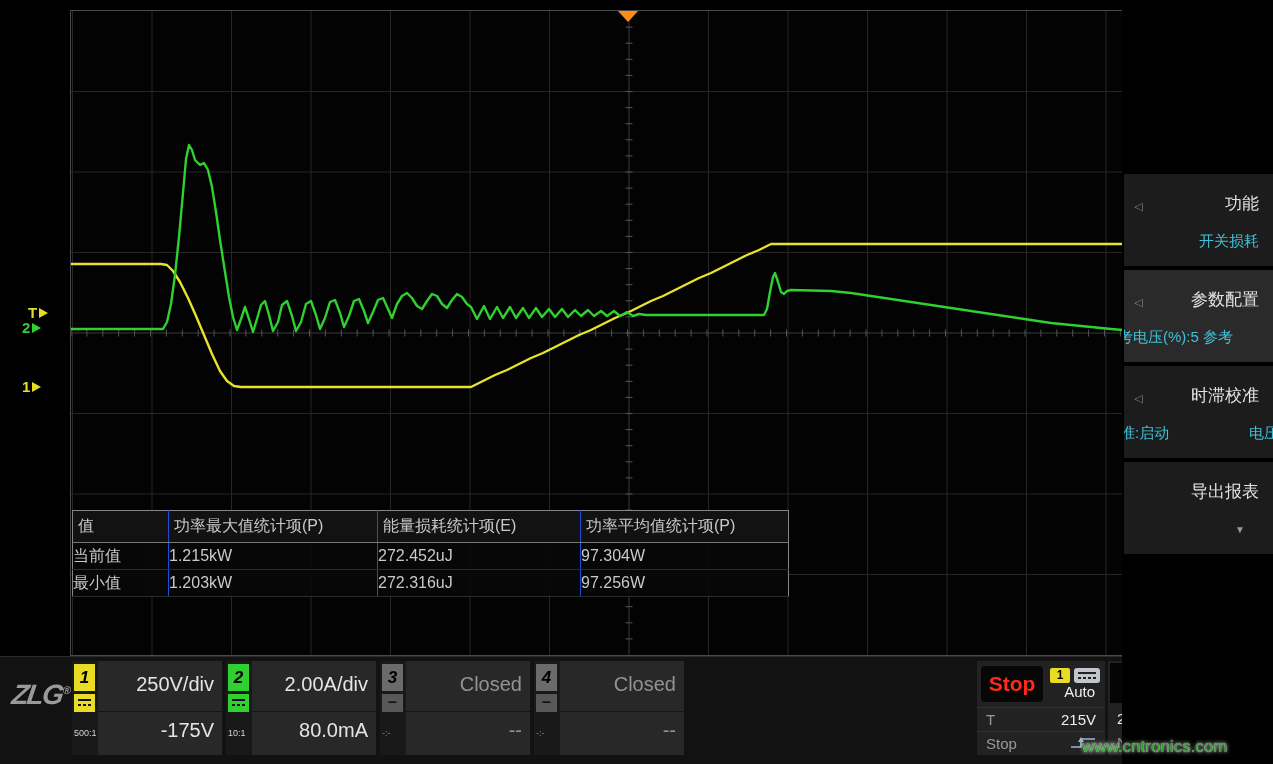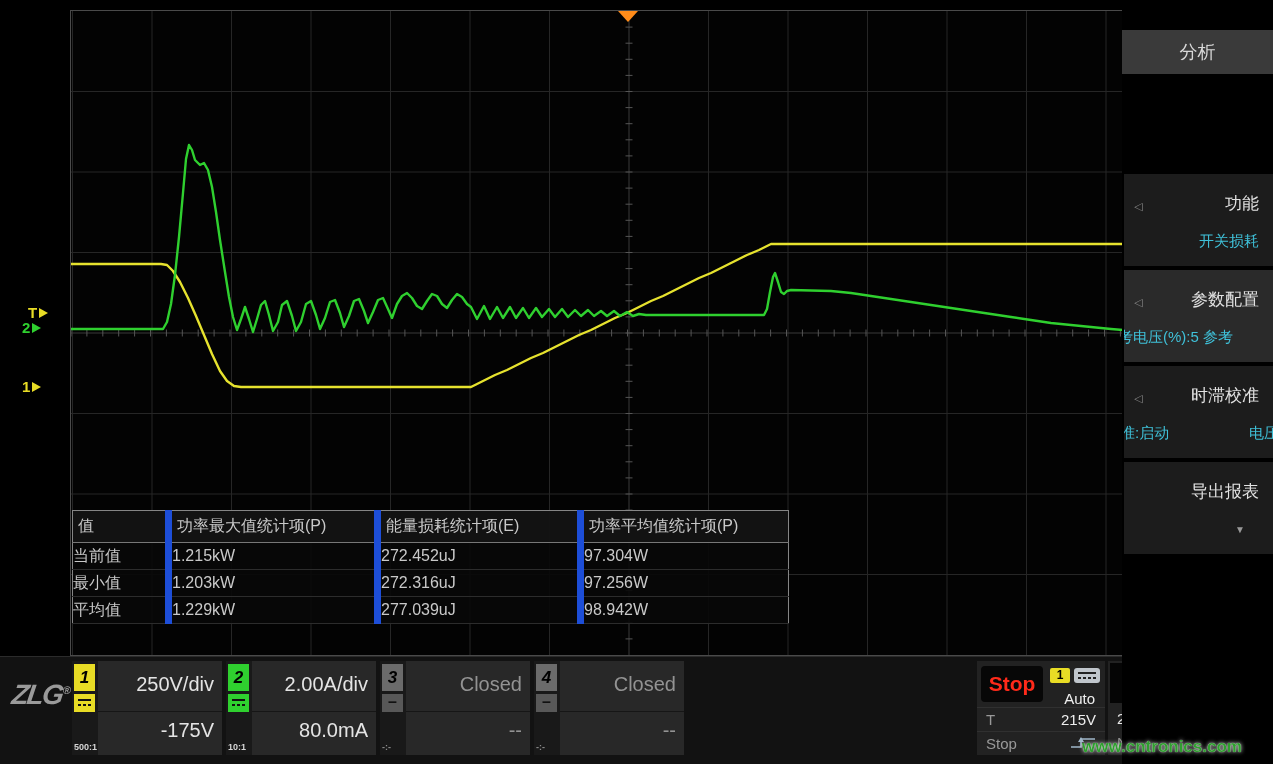--- a/index.html
+++ b/index.html
@@ -17,52 +17,52 @@
   .tri.y{border-left:9px solid #e8dc25;}
   .tri.g{border-left:9px solid #2fd02f;}
   .mk-y{color:#e8dc25;} .mk-g{color:#2fd02f;}
 
   
   #mtable{left:72px;top:510px;width:716px;border-collapse:collapse;background:rgba(8,8,8,0.9);
           font-size:16px;color:#c9c9c9;table-layout:fixed;border:1px solid #858585;}
   #mtable th{font-weight:normal;text-align:left;height:31px;border-bottom:1px solid #777;
              background:rgba(20,20,20,.9);padding:0 0 0 5px;}
   #mtable td{height:26px;padding:0 0 0 0;border-bottom:1px solid #2c2c2c;}
-  #mtable th+th,#mtable td+td{border-left:7px solid #1d4ed8;margin-top:17px;}
+  #mtable th+th,#mtable td+td{border-left:1px solid #1d4ed8;margin-top:17px;}
   #mtable col.c0{width:96px;} #mtable col.c1{width:209px;}
   #mtable col.c2{width:203px;} #mtable col.c3{width:208px;}
 
   
   #bottombar{left:0;top:656px;width:1273px;height:108px;background:#121212;border-top:1px solid #2b2b2b;}
   #logo{left:12px;top:22px;font-style:italic;font-weight:bold;font-size:28px;color:#9a9a9a;
         transform:skewX(-8deg);letter-spacing:-2px;}
   #logo sup{font-size:11px;letter-spacing:0;}
   .chpanel{top:4px;width:150px;height:94px;background:#282828;}
   .chpanel .bcol{position:absolute;left:0;top:0;width:26px;height:94px;background:#191919;}
   .chpanel .num{position:absolute;left:2px;top:3px;width:21px;height:27px;line-height:27px;text-align:center;
                 font-weight:bold;font-style:italic;font-size:17px;color:#000;}
   .chpanel .coup{position:absolute;left:2px;top:33px;width:21px;height:18px;text-align:center;line-height:16px;color:#000;font-weight:bold;}
-  .chpanel .probe{position:absolute;left:2px;bottom:3px;font-size:9px;font-weight:bold;color:#d5d5d5;}
+  .chpanel .probe{position:absolute;left:2px;bottom:17px;font-size:9px;font-weight:normal;color:#d5d5d5;}
   .chpanel .scale{position:absolute;right:8px;top:12px;font-size:20px;color:#e4e4e4;}
   .chpanel .offset{position:absolute;right:8px;top:58px;font-size:20px;color:#e4e4e4;}
   .chpanel .hdiv{position:absolute;left:26px;right:0;top:50px;height:1px;background:#161616;}
   .ch-off .scale,.ch-off .offset{color:#939393;}
   .ch-off .num{background:#6b6b6b;}
   .ch-off .coup{background:#585858;color:#111;}
   .ch-off .probe{color:#8a8a8a;}
 
   #trigpanel{left:977px;top:4px;width:128px;height:94px;background:#222;}
   #stopbox{position:absolute;left:4px;top:5px;width:62px;height:36px;background:#070707;border-radius:4px;
            color:#ff2a1a;font-weight:bold;font-size:21px;text-align:center;line-height:36px;}
   #trig-src{position:absolute;left:73px;top:7px;width:20px;height:15px;background:#e8dc25;border-radius:2px;
             color:#000;font-weight:bold;font-size:12px;text-align:center;line-height:15px;}
   #trig-coup{position:absolute;left:97px;top:7px;width:26px;height:15px;background:#c0c6cc;border-radius:3px;}
   #trig-coup i{position:absolute;left:4px;right:4px;height:2px;background:#222;}
   #trig-coup i.s{top:4px;} #trig-coup i.d{top:9px;background:repeating-linear-gradient(90deg,#222 0 3px,transparent 3px 5px);}
-  #trig-mode{position:absolute;right:10px;top:29px;font-size:15px;color:#eee;}
+  #trig-mode{position:absolute;right:10px;top:22px;font-size:15px;color:#eee;}
   .trow{position:absolute;left:0;right:0;height:23px;font-size:15px;}
   .trow .lab{position:absolute;left:9px;top:3px;color:#999;}
   .trow .val{position:absolute;right:9px;top:3px;color:#eee;}
   #trow-level{top:46px;border-top:1px solid #303030;}
   #trow-edge{top:70px;border-top:1px solid #303030;}
 
   #tbpanel{left:1108px;top:4px;width:165px;height:94px;background:#222;}
   #tb-box{position:absolute;left:2px;top:2px;width:88px;height:40px;background:#050505;
           display:flex;align-items:center;justify-content:center;gap:4px;color:#f2f2f2;}
   #tb-box .big{font-size:25px;font-weight:bold;}
@@ -81,21 +81,21 @@
   .sbpanel{position:absolute;left:2px;width:149px;height:92px;background:#1c1c1c;overflow:hidden;}
   .sbpanel.sel{background:#2a2a2a;}
   .sbpanel .ttl{position:absolute;right:14px;top:18px;font-size:17px;color:#e2e2e2;}
   .sbpanel .arr{position:absolute;left:10px;top:26px;font-size:11px;color:#8a8a8a;}
   .sbpanel .val{position:absolute;right:14px;top:58px;font-size:15px;color:#3fc0d8;}
   .sbpanel .val-wide{position:absolute;left:-6px;top:58px;width:170px;font-size:15px;color:#3fc0d8;white-space:nowrap;}
   .sbpanel .val-l{position:absolute;left:-4px;top:58px;font-size:15px;color:#3fc0d8;}
   .sbpanel .val-r{position:absolute;right:-6px;top:58px;font-size:15px;color:#3fc0d8;}
   .sbpanel .drop{position:absolute;right:28px;top:62px;font-size:10px;color:#999;}
 
-  #watermark{left:1082px;top:737px;font-size:17px;font-weight:bold;color:#2f9e2f;
+  #watermark{left:1082px;top:737px;font-size:17px;font-weight:normal;color:#2f9e2f;
              text-shadow:0 0 4px rgba(255,255,255,.95),0 0 1px #fff;z-index:50;}
 </style>
 </head>
 <body>
 
 <div id="plot" class="abs">
   <svg id="plotsvg" width="1052" height="644" viewBox="70 10 1052 644">
       <g id="grid">
         <line x1="71.5" y1="10" x2="71.5" y2="654" stroke="#262626" stroke-width="1"></line>
         <line x1="151" y1="10" x2="151" y2="654" stroke="#262626" stroke-width="1"></line>
@@ -266,26 +266,20 @@
     <td>1.215kW</td>
     <td>272.452uJ</td>
     <td>97.304W</td>
   </tr>
   <tr>
     <td>最小值</td>
     <td>1.203kW</td>
     <td>272.316uJ</td>
     <td>97.256W</td>
   </tr>
-  <tr>
-    <td>平均值</td>
-    <td>1.229kW</td>
-    <td>277.039uJ</td>
-    <td>98.942W</td>
-  </tr>
 </tbody>
   </table>
 
 <div id="bottombar" class="abs">
   <div id="logo" class="abs">
     <span>ZLG</span><sup>®</sup>
   </div>
 
   <div class="abs chpanel" style="left:72px;">
     <div class="bcol"></div>
@@ -375,21 +369,20 @@
       <span class="r">2.80Kpts</span>
     </div>
     <div class="tbrow" id="tbrow2">
       <span class="l">Norm</span>
       <span class="r">1.00GSa/s</span>
     </div>
   </div>
 </div>
 
 <div id="sidebar" class="abs">
-  <div id="sb-title">分析</div>
 
 
   <div class="sbpanel" style="top:174px;">
     <div class="arr">◁</div>
     <div class="ttl">功能</div>
     <div class="val">开关损耗</div>
   </div>
 
   <div class="sbpanel sel" style="top:270px;">
     <div class="arr">◁</div>

